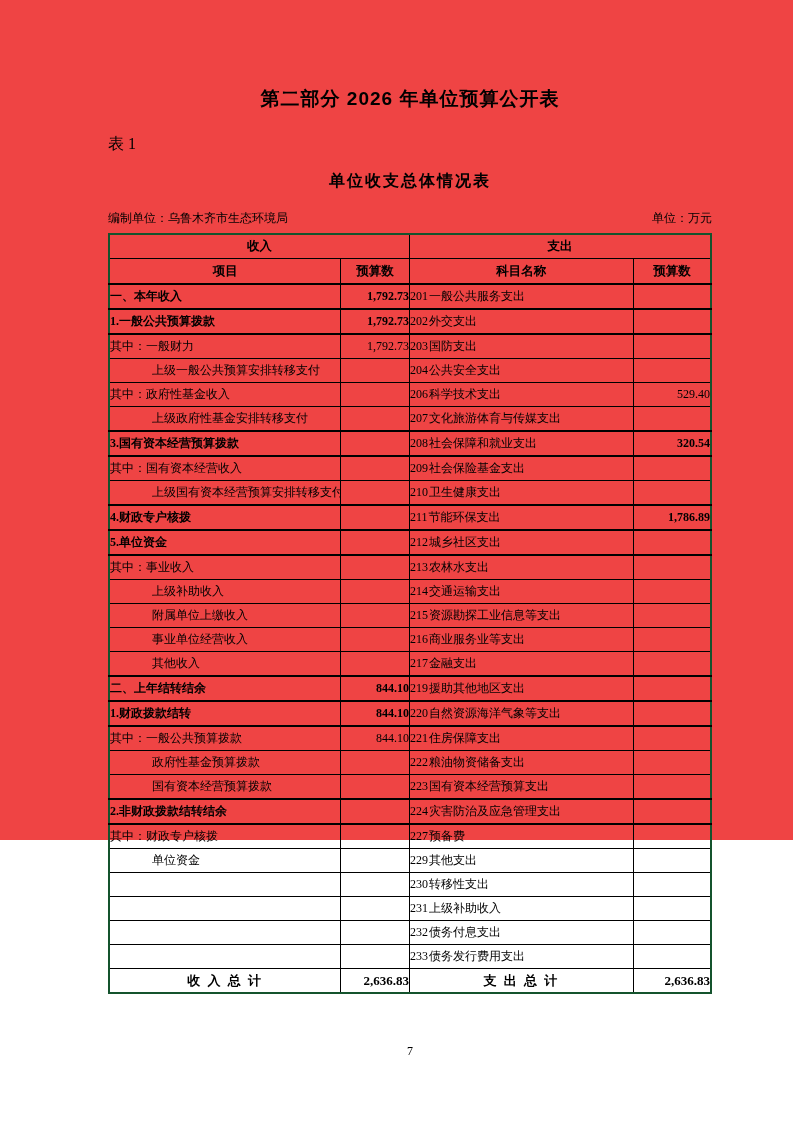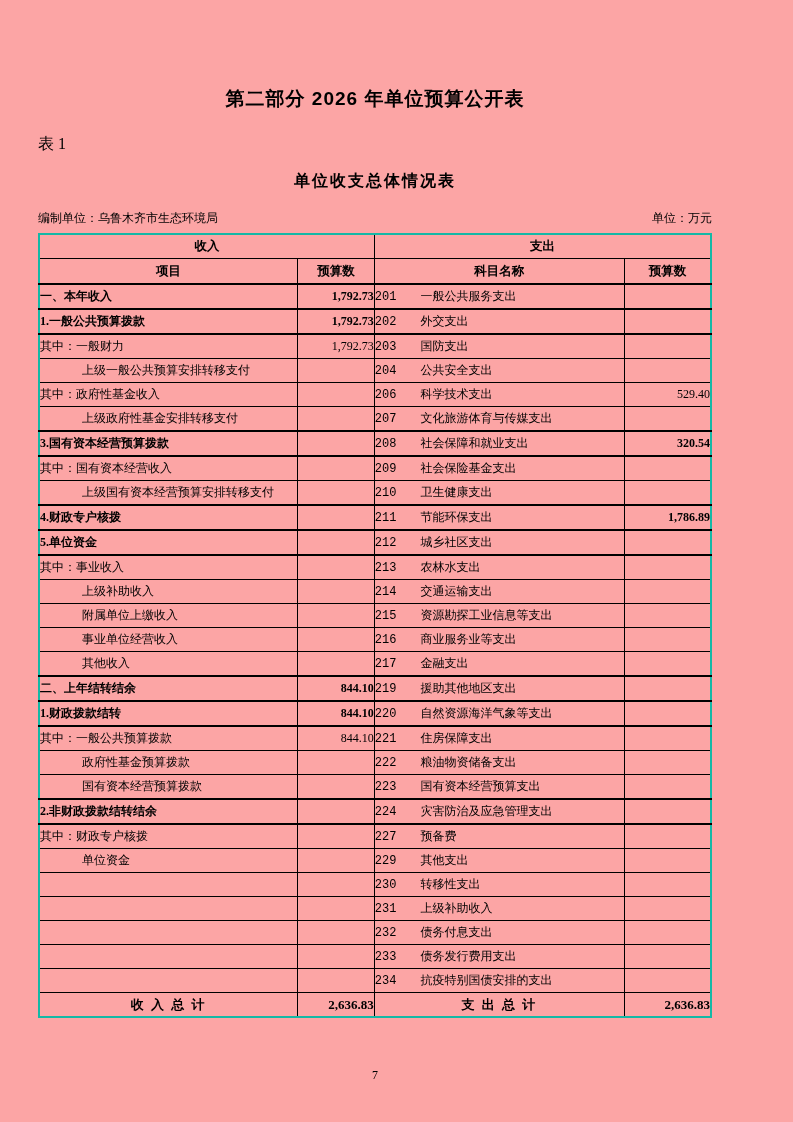--- a/index.html
+++ b/index.html
@@ -10,24 +10,24 @@
   body {
     width: 793px;
     height: 1122px;
     font-family: "Liberation Serif", "DejaVu Serif", serif;
     color: #000000;
     position: relative;
     overflow: hidden;
   }
   .page {
     width: 793px;
-    height: 1122px;
-    background: #fca5a5;
+    height: 840px;
+    background: #ef4444;
     box-sizing: border-box;
-    padding: 86px 81px 0 38px;
+    padding: 86px 81px 0 108px;
   }
   .part-title {
     font-family: "Liberation Sans", "DejaVu Sans", sans-serif;
     font-weight: bold;
     font-size: 19px;
     letter-spacing: 1px;
     text-align: center;
     margin: 0;
   }
   .table-label {
@@ -47,21 +47,21 @@
     justify-content: space-between;
     align-items: flex-end;
     font-size: 12px;
     margin-top: 18px;
     margin-bottom: 6px;
   }
   table.budget {
     width: 100%;
     border-collapse: collapse;
     table-layout: fixed;
-    border: 2px solid #14b8a6;
+    border: 2px solid #14532d;
     font-size: 12px;
   }
   table.budget th, table.budget td {
     border: 1px solid #000;
     padding: 0;
     vertical-align: middle;
     height: 23px;
     overflow: hidden;
     white-space: nowrap;
   }
@@ -70,21 +70,21 @@
     font-weight: bold;
     font-size: 12.5px;
     text-align: center;
   }
   table.budget thead tr.group-row th { height: 23px; }
   table.budget thead tr.col-row th   { height: 24px; border-bottom-width: 2px; }
   .c-item { text-align: left; padding-left: 5px; }
   .c-item.indent { padding-left: 42px; }
   .c-num  { text-align: right; padding-right: 4px; }
   .c-subj { text-align: left; padding-left: 5px; }
-  .c-subj .code { display: inline-block; margin-right: 24px; font-family: Liberation Mono, monospace; }
+  .c-subj .code { display: inline-block; margin-right: 1px; }
   tr.emph td { border-top-width: 2px; border-bottom-width: 2px; }
   tr.emph .c-item, tr.emph .c-num { font-weight: bold; }
   tfoot td { height: 26px; border-top-width: 2px; font-weight: bold; font-size: 13px; }
   tfoot .total-label { text-align: center; letter-spacing: 2px; }
   .page-number {
     text-align: center;
     font-size: 12px;
     margin-top: 50px;
   }
 </style>
@@ -285,26 +285,20 @@
           <td class="c-num"></td>
           <td class="c-subj"><span class="code">232</span><span>债务付息支出</span></td>
           <td class="c-num"></td>
         </tr>
         <tr>
           <td class="c-item"></td>
           <td class="c-num"></td>
           <td class="c-subj"><span class="code">233</span><span>债务发行费用支出</span></td>
           <td class="c-num"></td>
         </tr>
-        <tr>
-          <td class="c-item"></td>
-          <td class="c-num"></td>
-          <td class="c-subj"><span class="code">234</span><span>抗疫特别国债安排的支出</span></td>
-          <td class="c-num"></td>
-        </tr>
       </tbody>
     <tfoot>
       <tr>
         <td class="total-label">收 入 总 计</td>
         <td class="c-num">2,636.83</td>
         <td class="total-label">支 出 总 计</td>
         <td class="c-num">2,636.83</td>
       </tr>
     </tfoot>
   </table>

